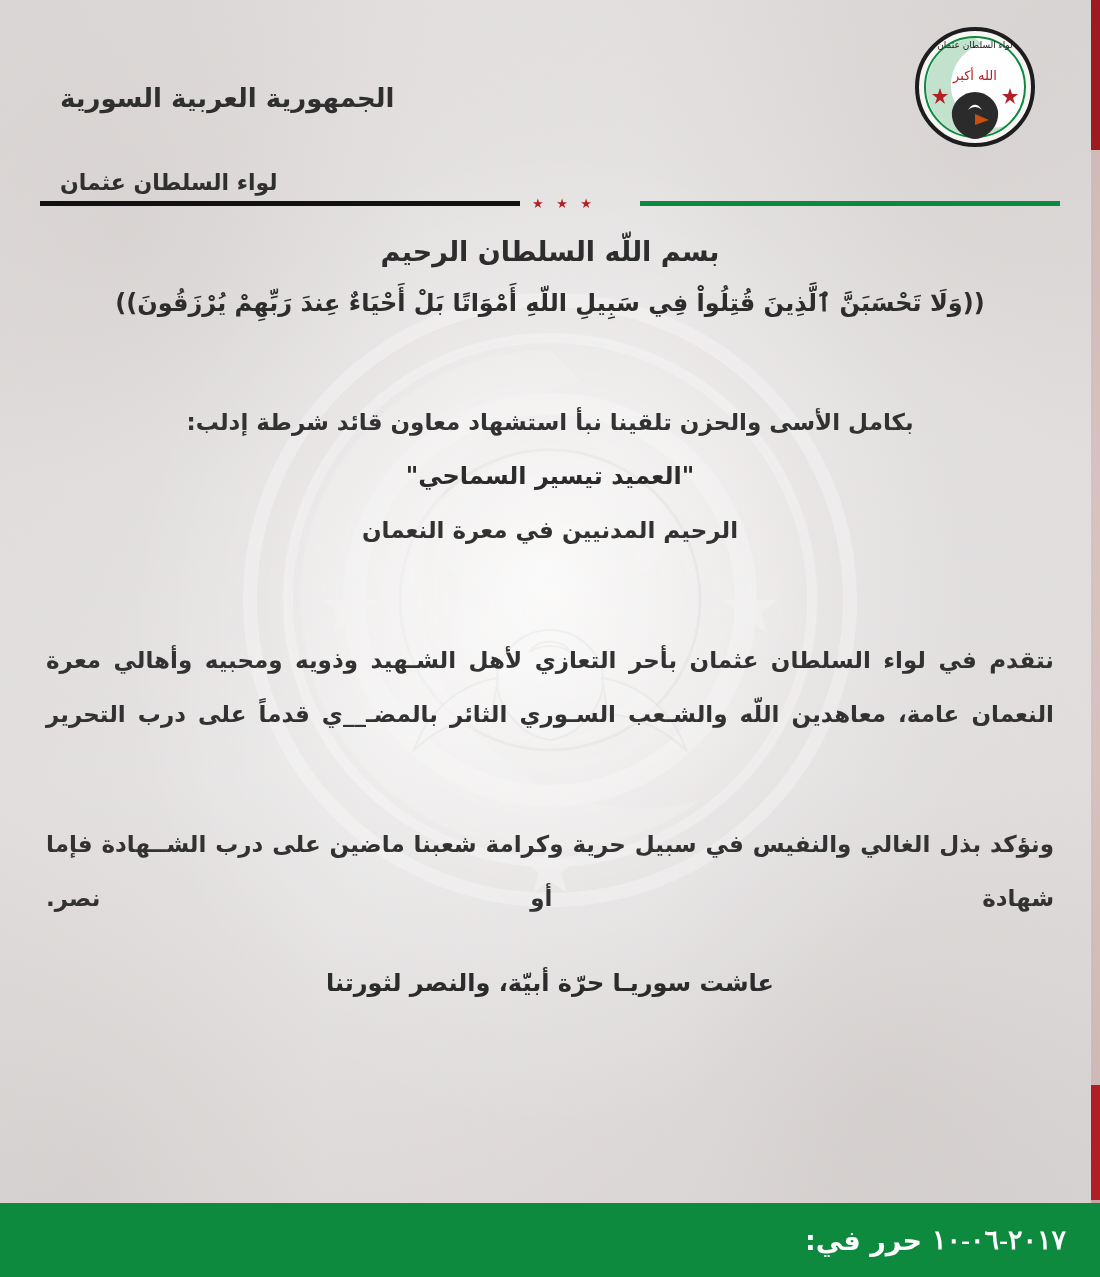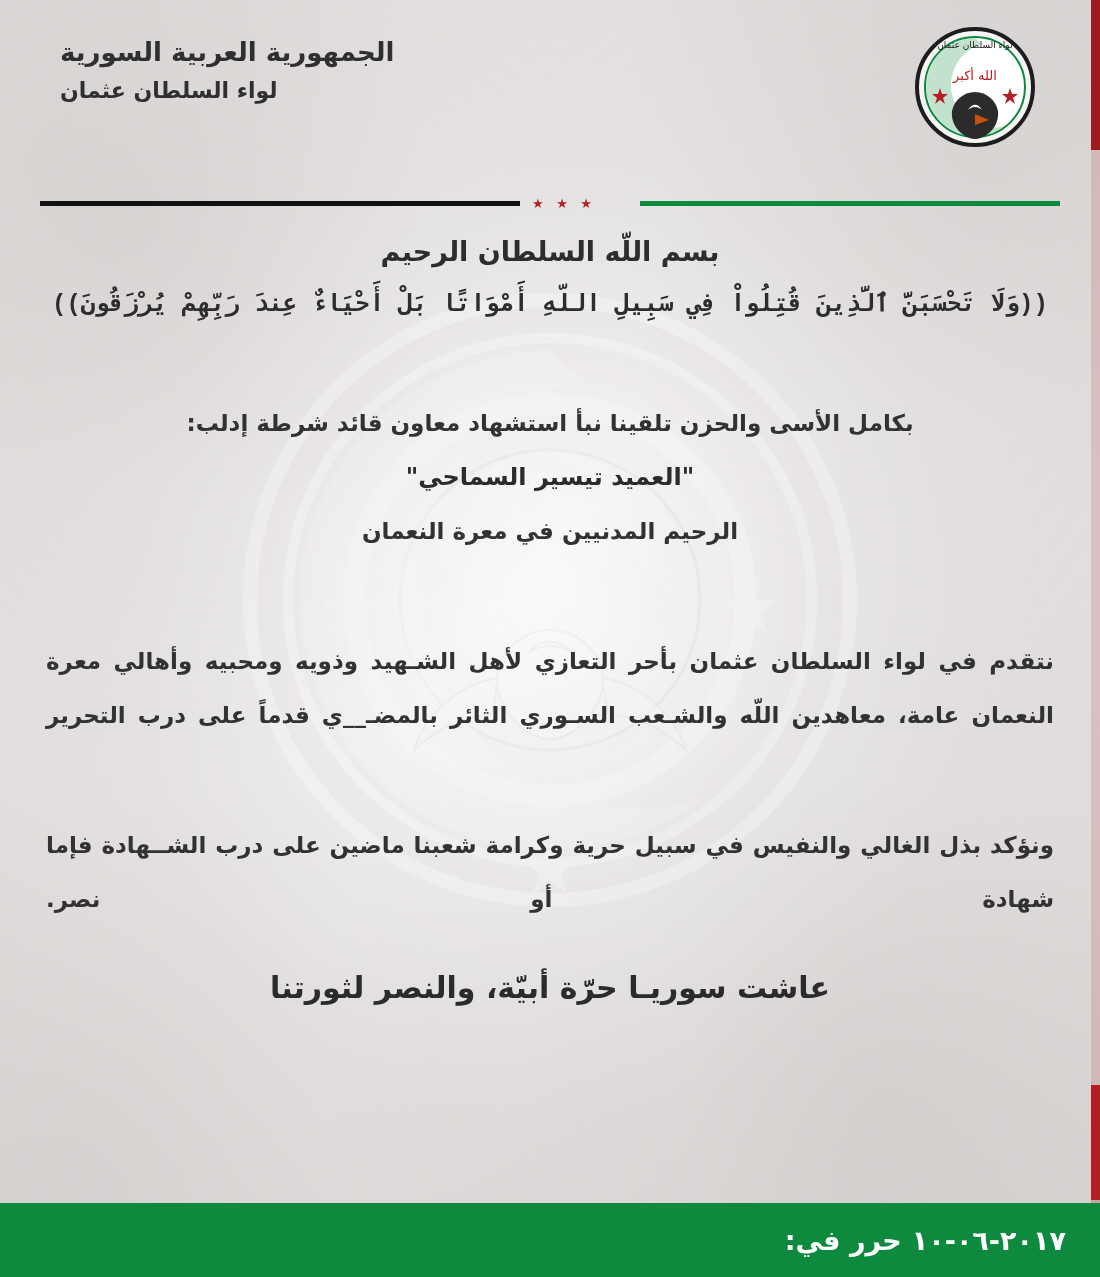--- a/index.html
+++ b/index.html
@@ -76,20 +76,21 @@
     position: absolute;
     left: 60px;
     top: 32px;
     text-align: left;
     direction: rtl;
   }
   .header-titles div {
     font-weight: bold;
     color: #2f2f2f;
     letter-spacing: 0.2px;
+    margin-top: 46px;
   }
   .ht1 { font-size: 26px; line-height: 40px; }
   .ht2 { font-size: 24px; line-height: 40px; }
   .ht3 { font-size: 22px; line-height: 38px; }
 
   
   .divider {
     position: absolute;
     top: 196px;
     left: 40px;
@@ -140,21 +141,20 @@
     font-size: 27px;
     font-weight: bold;
     color: #2d2d2d;
     margin-bottom: 22px;
   }
   .ayah {
     font-size: 24px;
     font-weight: bold;
     color: #2d2d2d;
     letter-spacing: 0.3px;
-    font-family: Liberation Mono, monospace;
   }
 
   .block {
     margin-top: 0;
     text-align: justify;
     text-align-last: center;
     font-size: 23px;
     font-weight: bold;
     line-height: 54px;
     color: #323232;
@@ -168,21 +168,21 @@
     color: #2b2b2b;
   }
   .para-just {
     text-align: justify;
     text-align-last: justify;
   }
   .para-2 { margin-top: 76px; }
   .para-3 { margin-top: 76px; }
   .closing {
     margin-top: 44px;
-    font-size: 30px;
+    font-size: 24px;
     font-weight: bold;
     text-align: center;
     color: #2b2b2b;
   }
 
   
   .footer {
     position: absolute;
     bottom: 0;
     left: 0;
@@ -197,21 +197,21 @@
   .footer-inner {
     padding-right: 34px;
     color: #ffffff;
     font-size: 27px;
     font-weight: bold;
     display: flex;
     align-items: center;
     gap: 10px;
     white-space: nowrap;
   }
-  .footer .date { letter-spacing: 1px; }
+  .footer .date { letter-spacing: 1px; font-family: Liberation Serif, serif; }
 </style>
 </head>
 <body>
 
 <div class="page">
 
   <div class="paper-texture"></div>
 
   <div class="watermark">
     <svg viewBox="0 0 640 640" width="640" height="640" aria-hidden="true">

